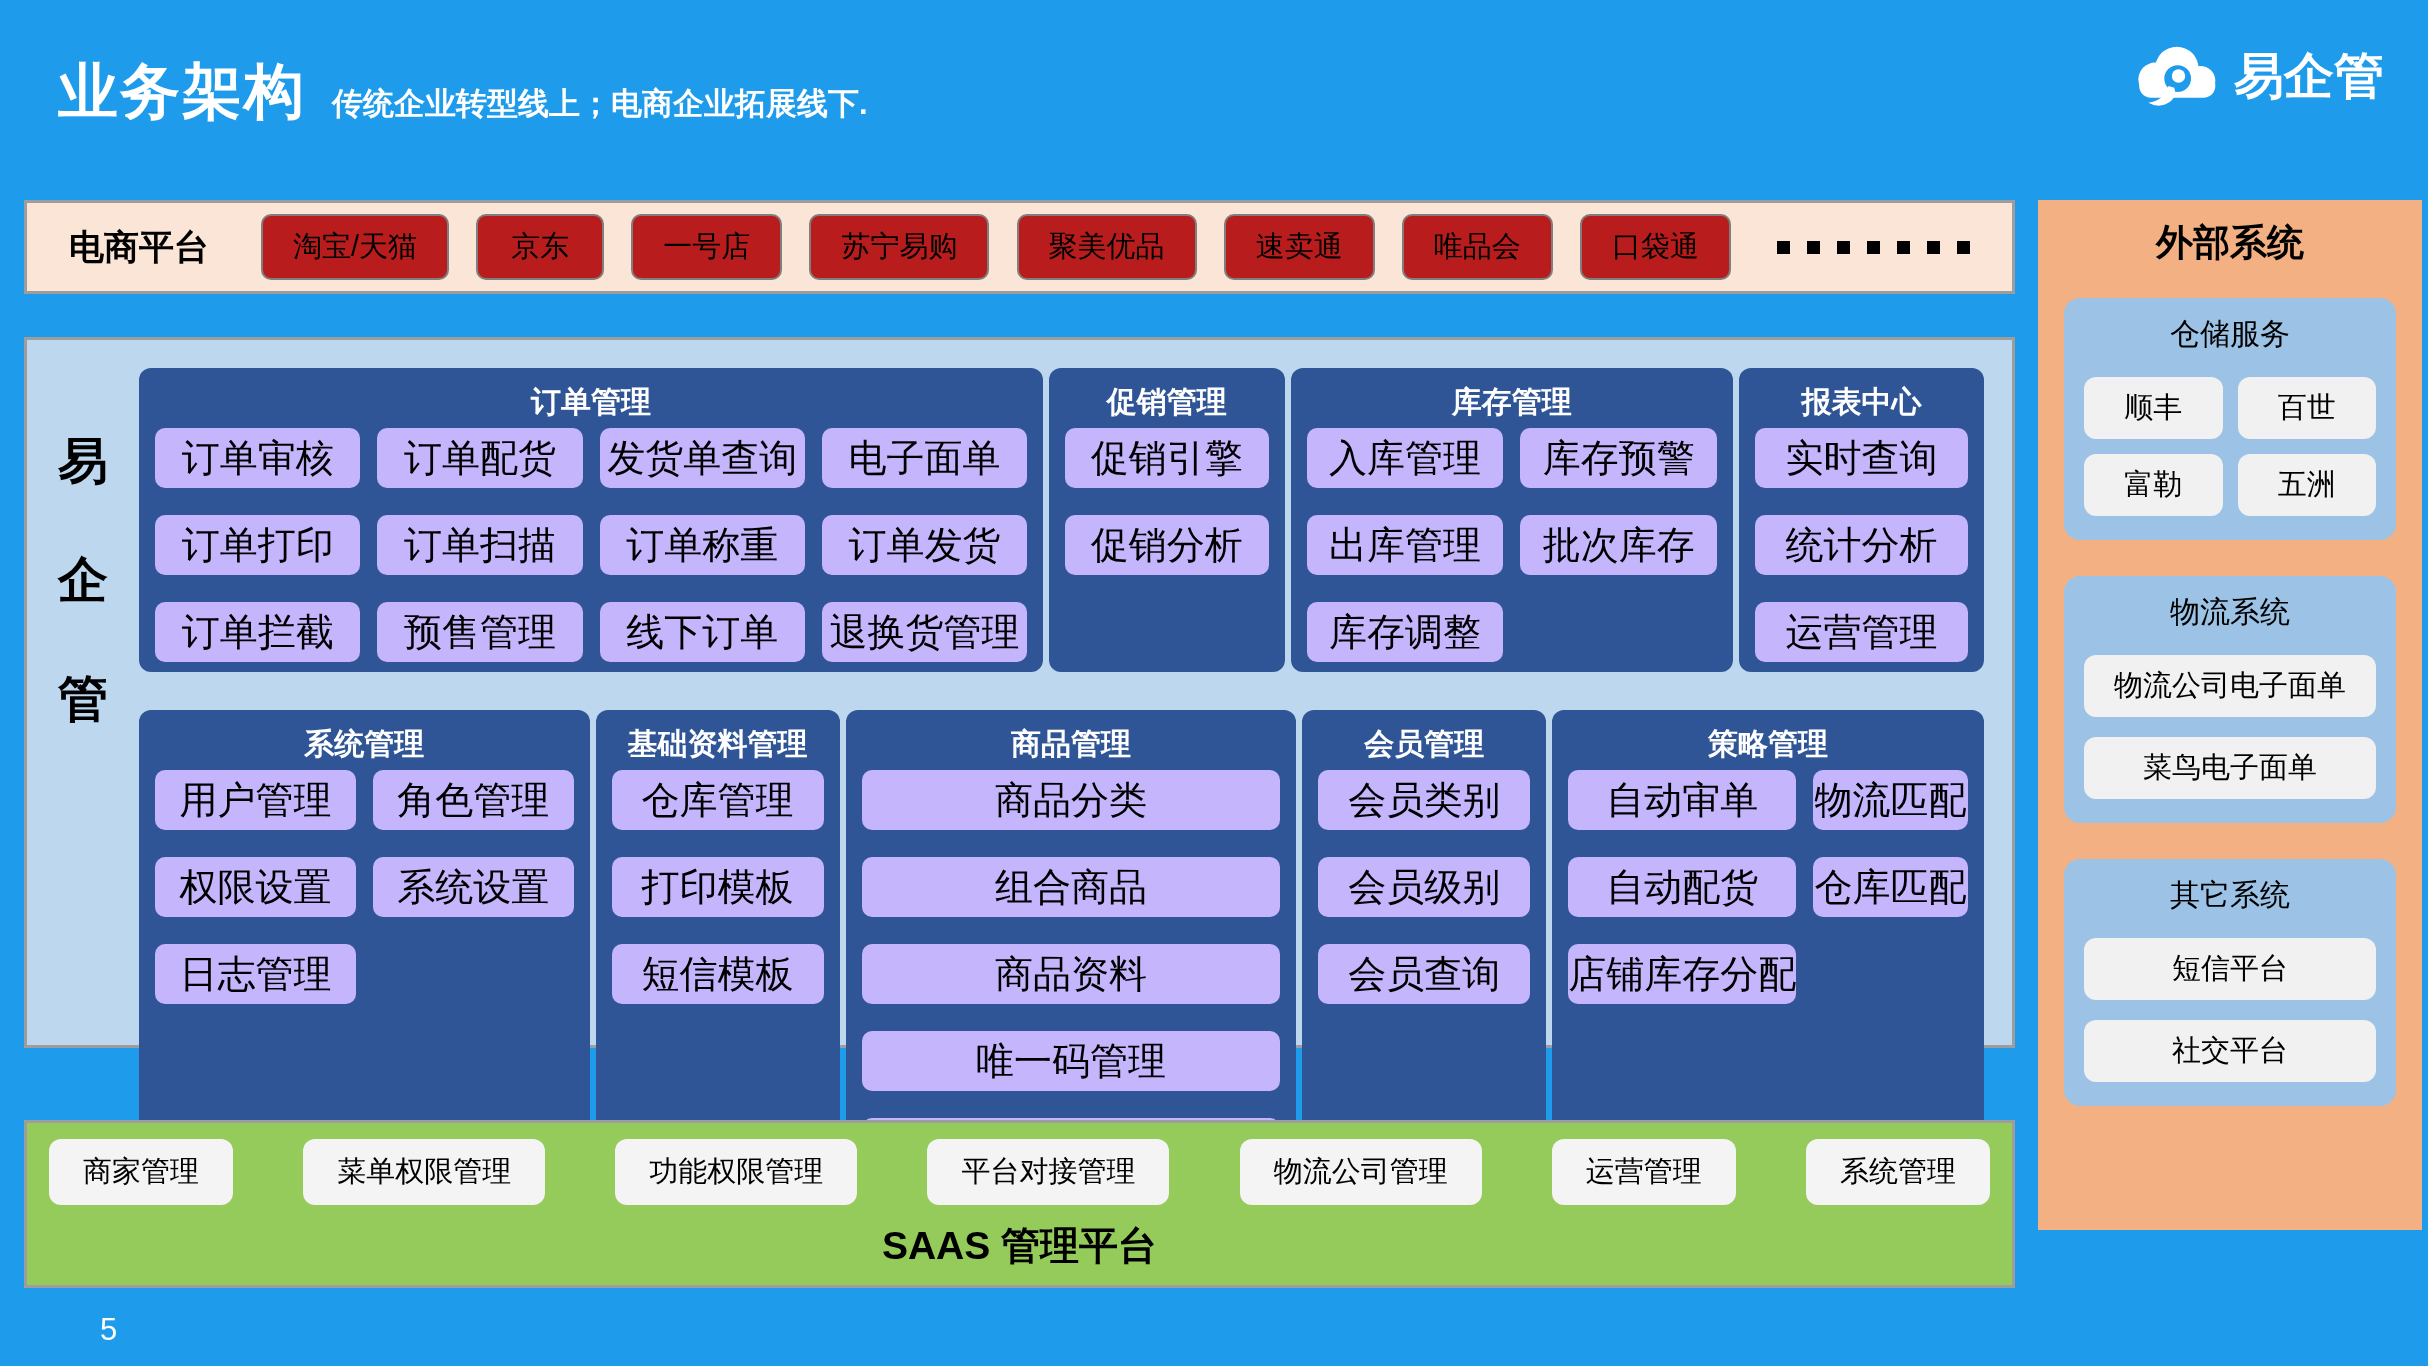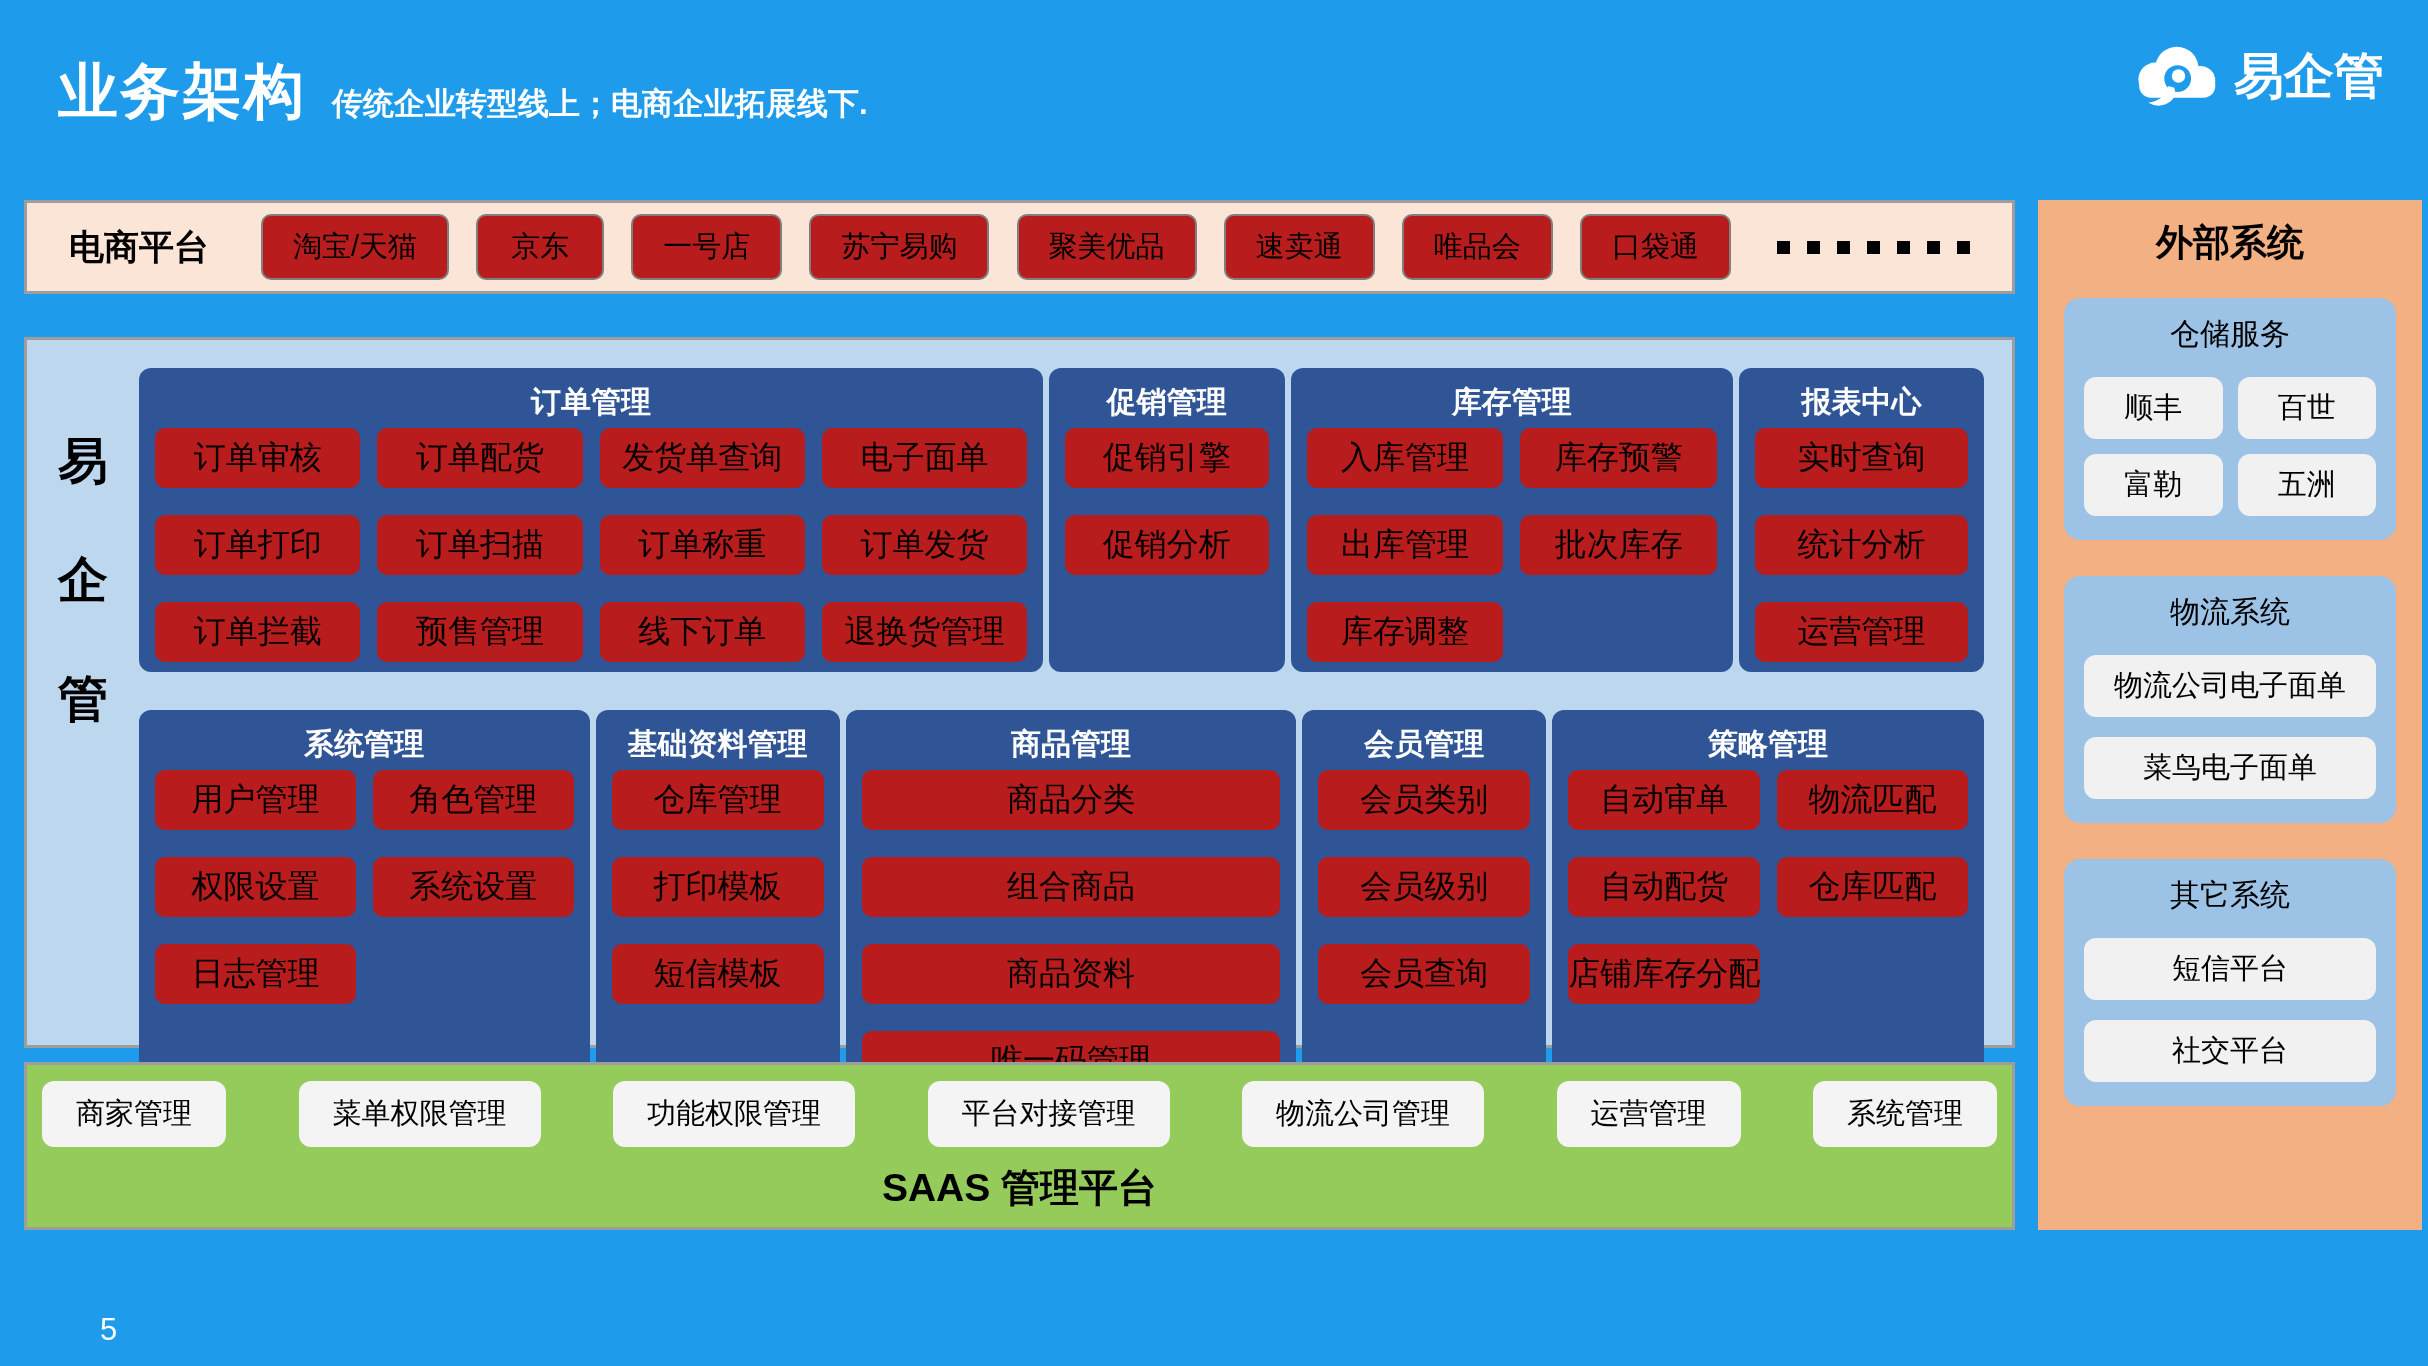--- a/index.html
+++ b/index.html
@@ -46,29 +46,29 @@
     gap:52px;font-size:50px;font-weight:900;color:#000;padding-bottom:225px;box-sizing:border-box;
   }
   .panel-rows{flex:1;display:flex;flex-direction:column;gap:38px;padding:28px 28px 28px 0;box-sizing:border-box;}
   .panel-row{flex:1;display:grid;gap:6px;}
   .row1{grid-template-columns:48fr 12.5fr 23.5fr 13fr;}
   .row2{grid-template-columns:24fr 13fr 24fr 13fr 23fr;}
   .panel{background:#2F5597;border-radius:12px;padding:8px 16px 10px;display:flex;flex-direction:column;box-sizing:border-box;}
   .panel-title{color:#fff;font-size:30px;font-weight:bold;text-align:center;height:52px;line-height:52px;white-space:nowrap;}
   .panel-grid{display:grid;gap:27px 17px;grid-auto-rows:60px;align-content:start;}
   .p-btn{
-    background:#b91c1c;border-radius:10px;display:flex;align-items:center;justify-content:center;
-    font-size:32px;color:#000;white-space:nowrap;
+    background:#c4b5fd;border-radius:10px;display:flex;align-items:center;justify-content:center;
+    font-size:38px;color:#000;white-space:nowrap;
   }
 
   
   .saas-bar{
-    position:absolute;left:24px;top:1062px;width:1991px;height:168px;
+    position:absolute;left:24px;top:1120px;width:1991px;height:168px;
     background:#95CB5B;border:3px solid #9D9D9D;box-sizing:border-box;
-    padding:16px 15px 0;
+    padding:16px 22px 0;
   }
   .saas-buttons{display:flex;justify-content:space-between;gap:22px;}
   .s-btn{
     background:#F4F4F4;border-radius:12px;height:66px;min-width:172px;padding:0 34px;
     display:flex;align-items:center;justify-content:center;font-size:29px;color:#000;
     box-sizing:border-box;white-space:nowrap;
   }
   .saas-title{text-align:center;font-size:39px;font-weight:900;color:#000;margin-top:14px;}
 
   

